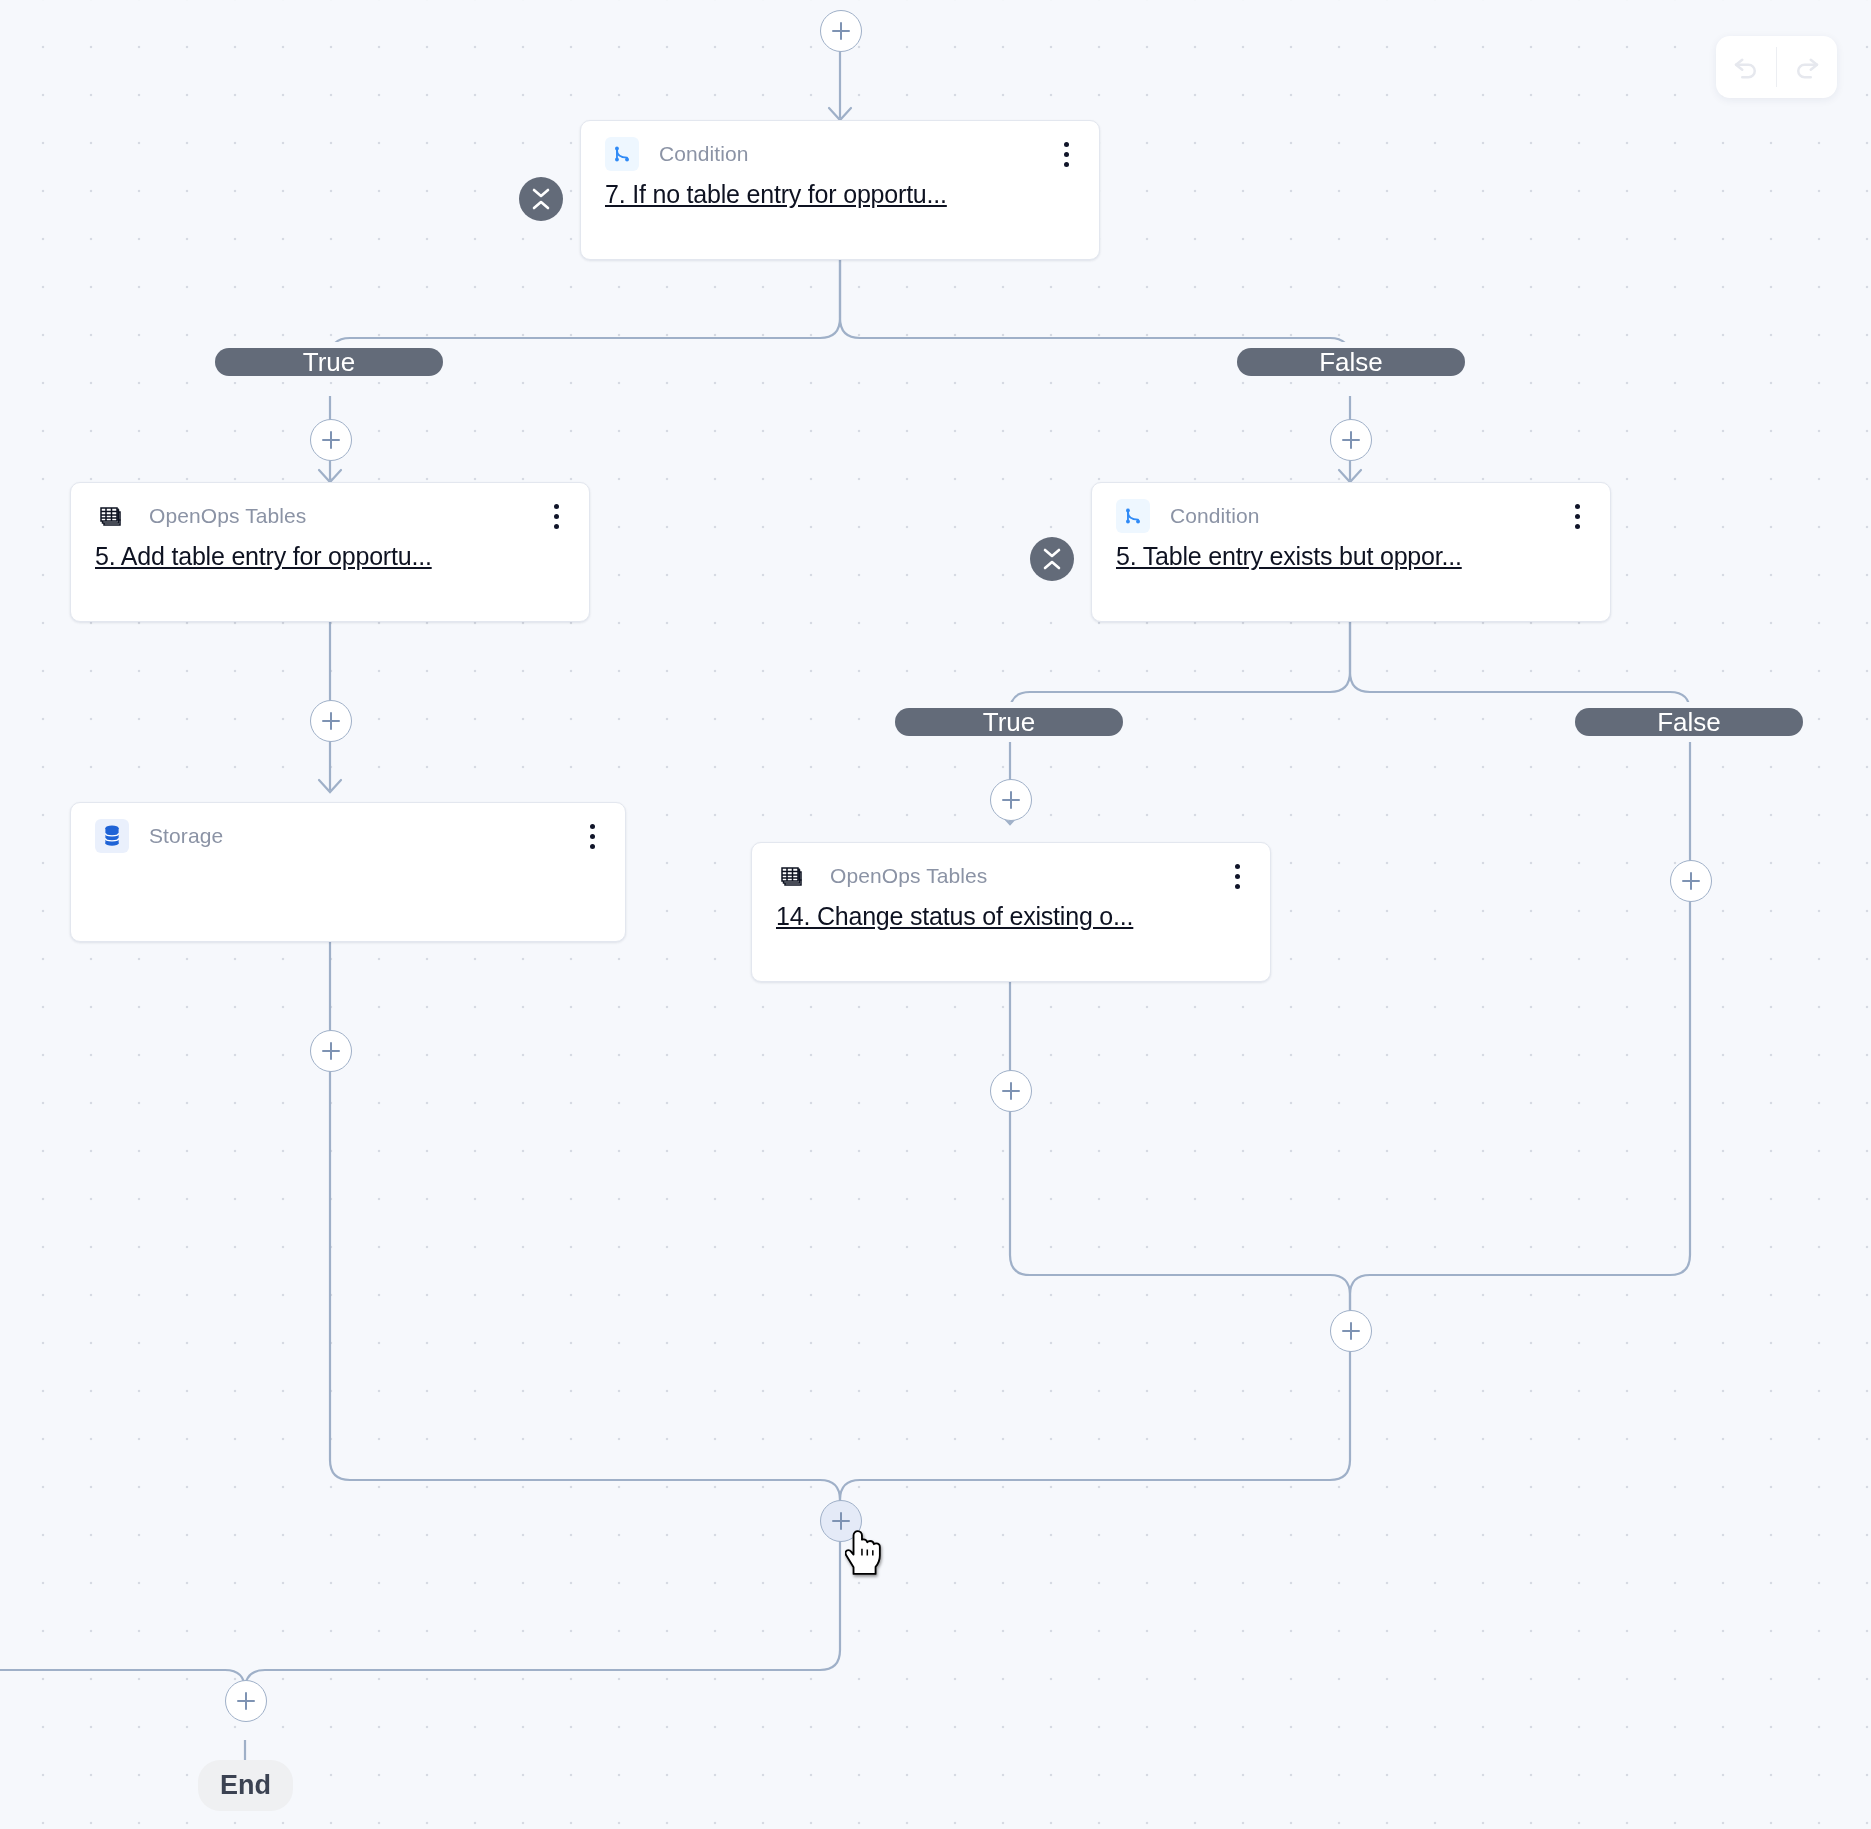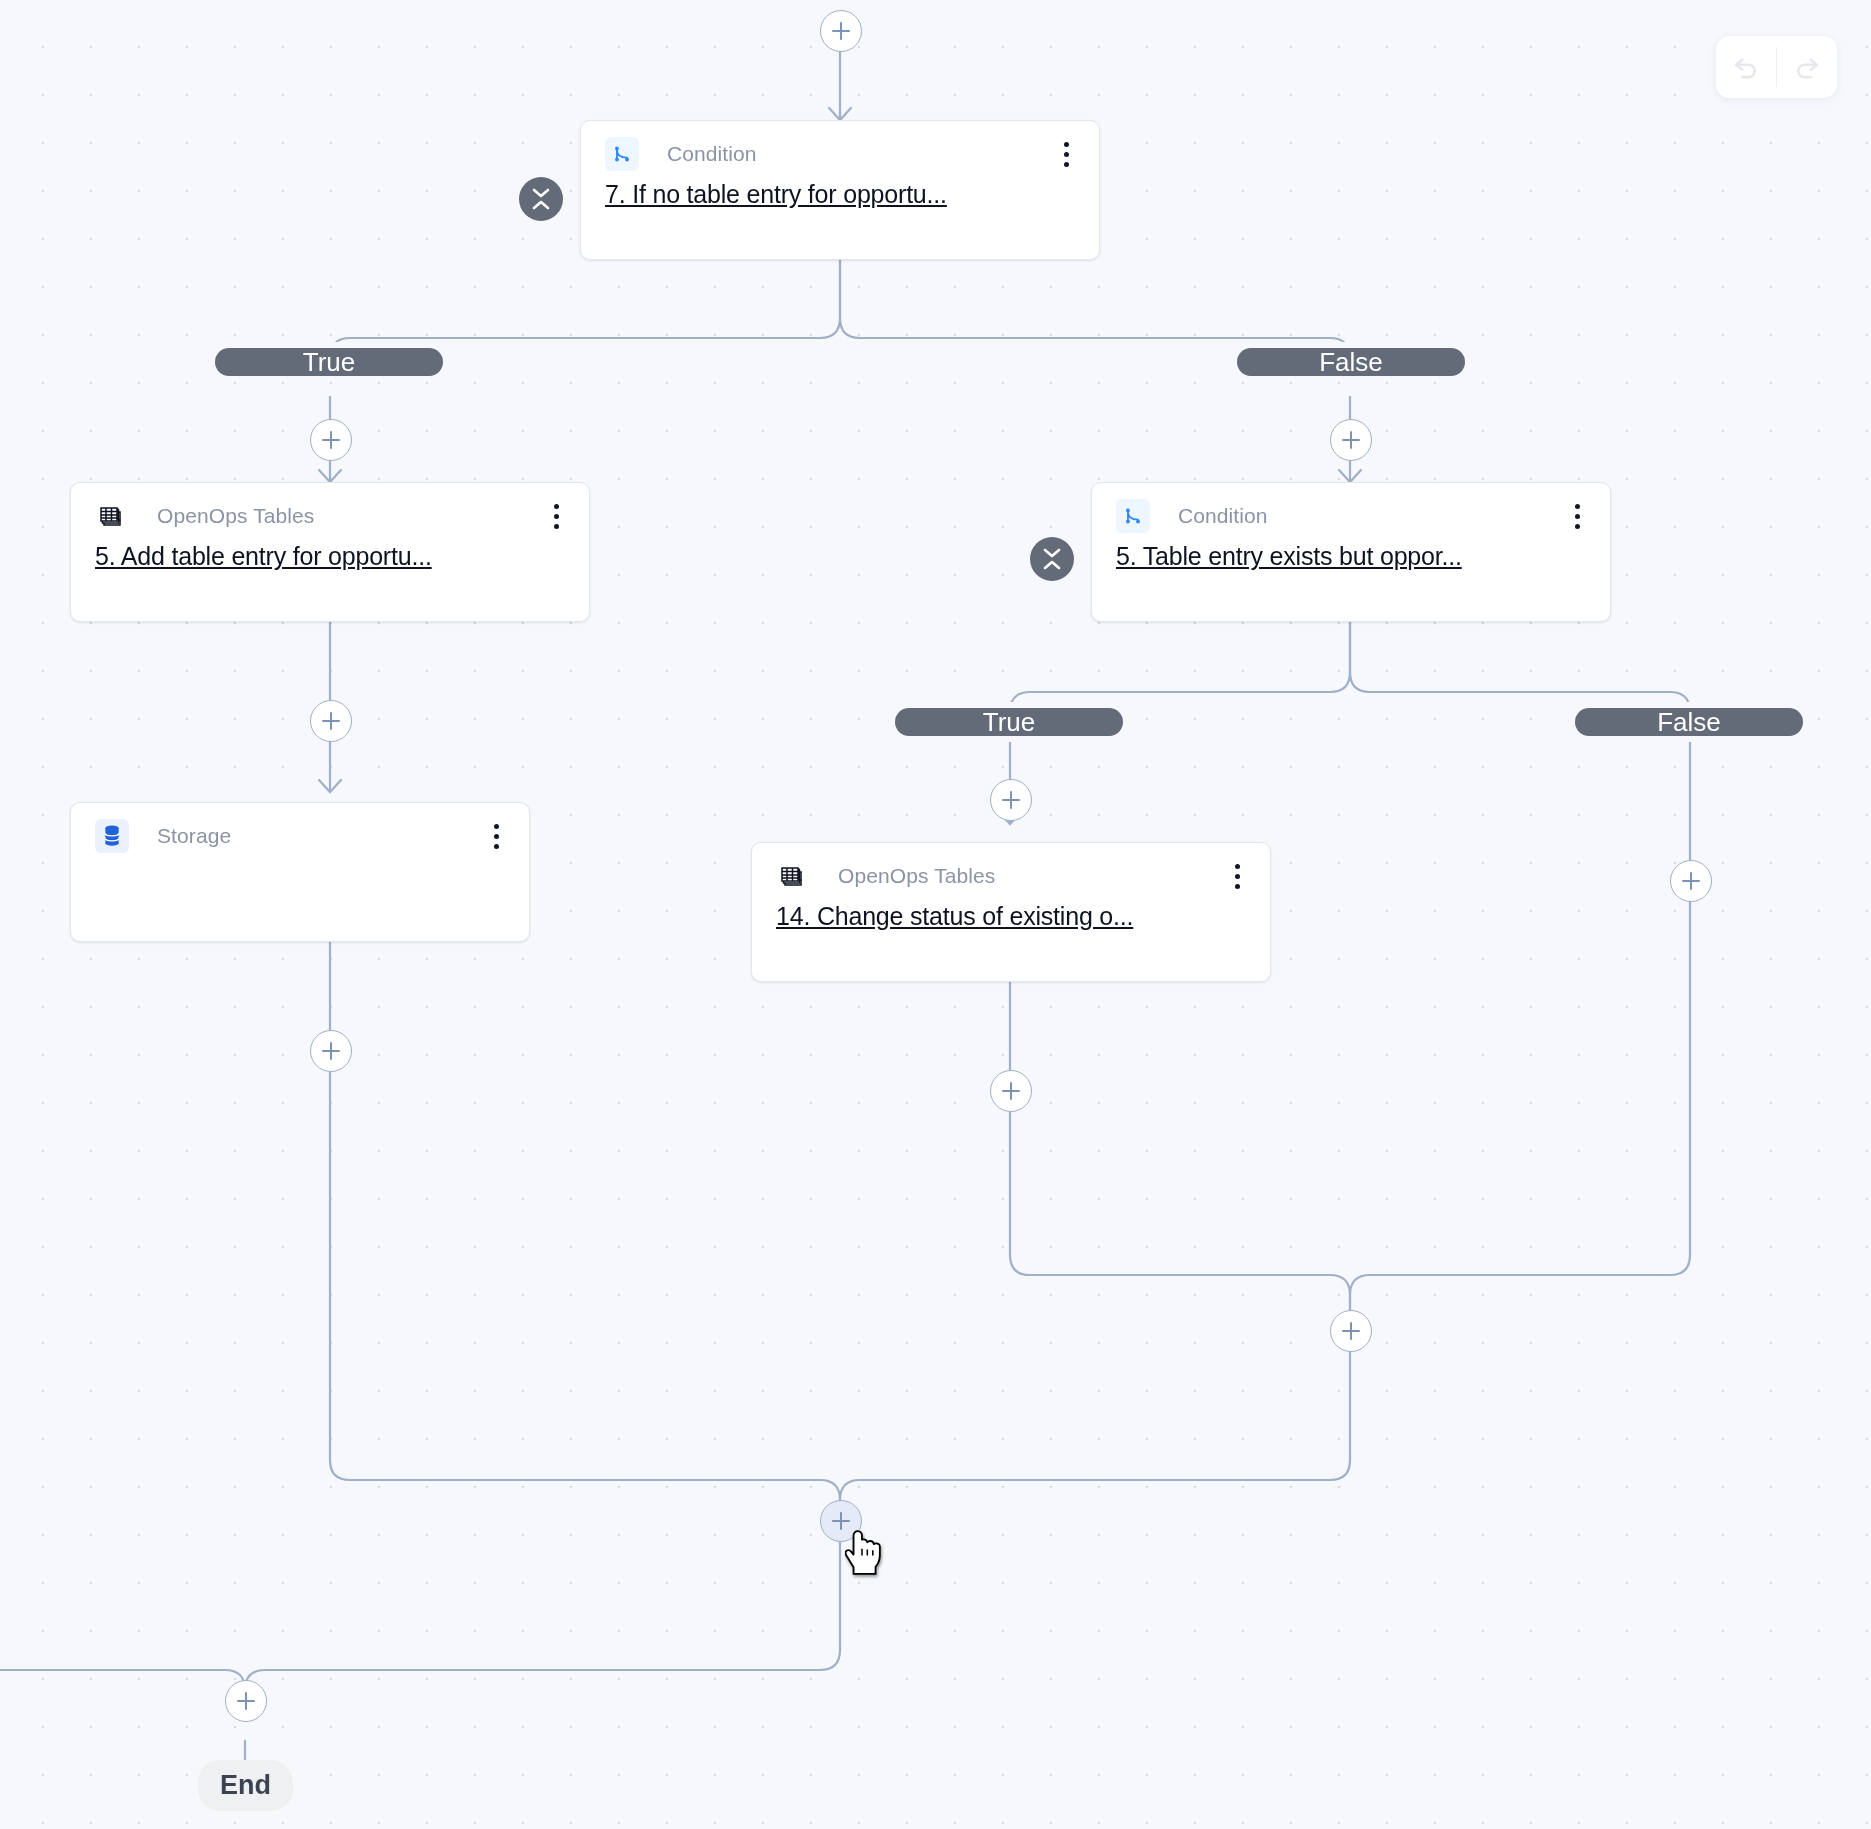--- a/index.html
+++ b/index.html
@@ -32,21 +32,21 @@
     background: #ffffff;
     border: 1px solid #e3e7ef;
     border-radius: 10px;
     box-shadow: 0 1px 3px rgba(25, 40, 70, 0.07), 0 1px 2px rgba(25,40,70,0.04);
     box-sizing: border-box;
     padding: 16px 20px 14px 24px;
   }
   .node-head {
     display: flex;
     align-items: center;
-    gap: 28px;
+    gap: 20px;
     height: 34px;
   }
   .node-icon {
     width: 34px;
     height: 34px;
     border-radius: 6px;
     display: flex;
     align-items: center;
     justify-content: center;
     flex: 0 0 auto;
@@ -321,21 +321,21 @@
       <span class="node-type">OpenOps Tables</span>
       <span class="node-menu">
           <i></i>
           <i></i>
           <i></i>
         </span>
     </div>
     <div class="node-title">5. Add table entry for opportu...</div>
   </div>
 
-  <div class="node" style="left:70px; top:802px; width:460px; height:140px;">
+  <div class="node" style="left:70px; top:802px; width:556px; height:140px;">
     <div class="node-head">
       <span class="node-icon storage">
         <svg width="20" height="24" viewBox="0 0 20 24" fill="none">
           <ellipse cx="10" cy="4.2" rx="6.6" ry="2.6" fill="#1f63d6"></ellipse>
           <rect x="3.4" y="4.2" width="13.2" height="15" fill="#1f63d6"></rect>
           <ellipse cx="10" cy="19.2" rx="6.6" ry="2.6" fill="#1f63d6"></ellipse>
           <path d="M3.4 9.2 a6.6 2.6 0 0 0 13.2 0" stroke="#ffffff" stroke-width="1.3" fill="none"></path>
           <path d="M3.4 14.2 a6.6 2.6 0 0 0 13.2 0" stroke="#ffffff" stroke-width="1.3" fill="none"></path>
         </svg>
       </span>

